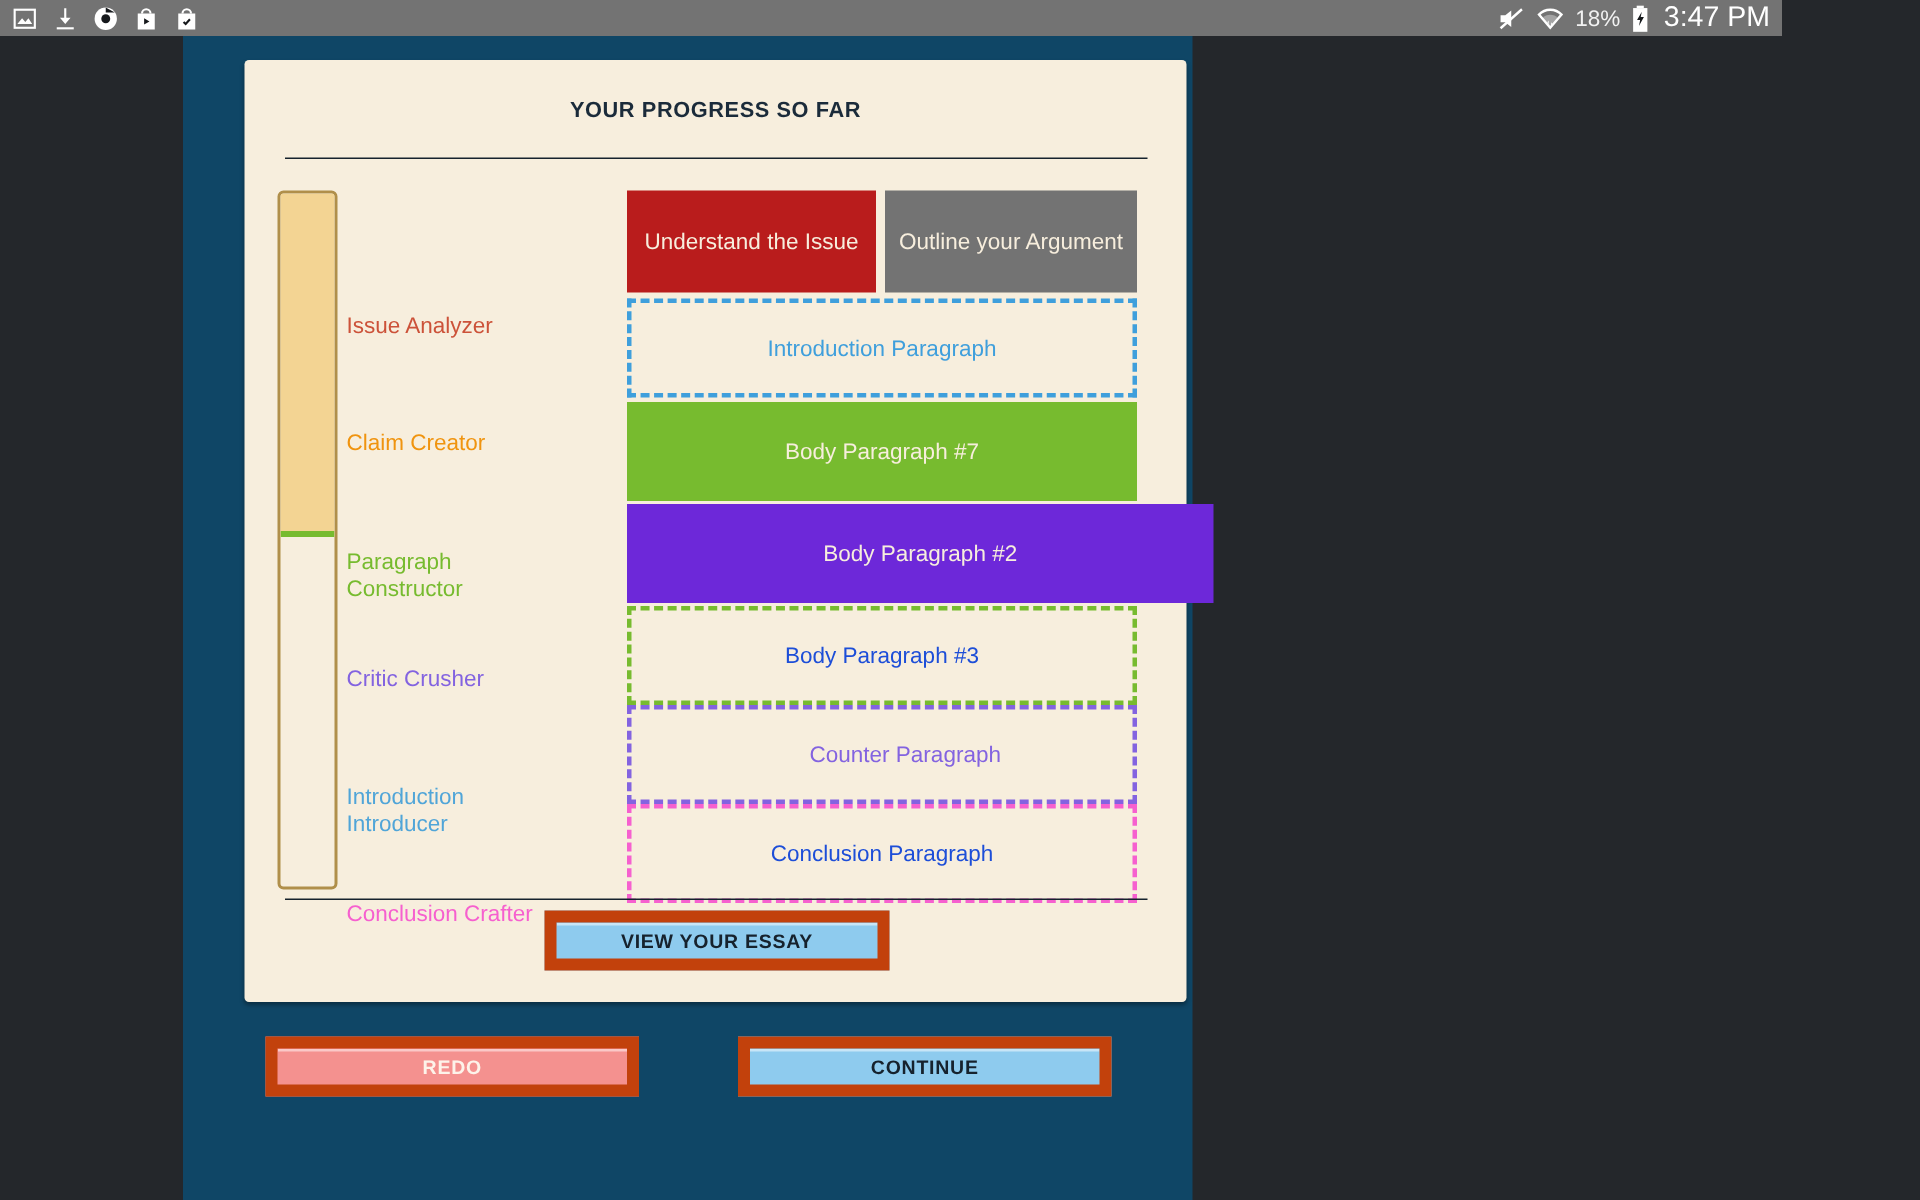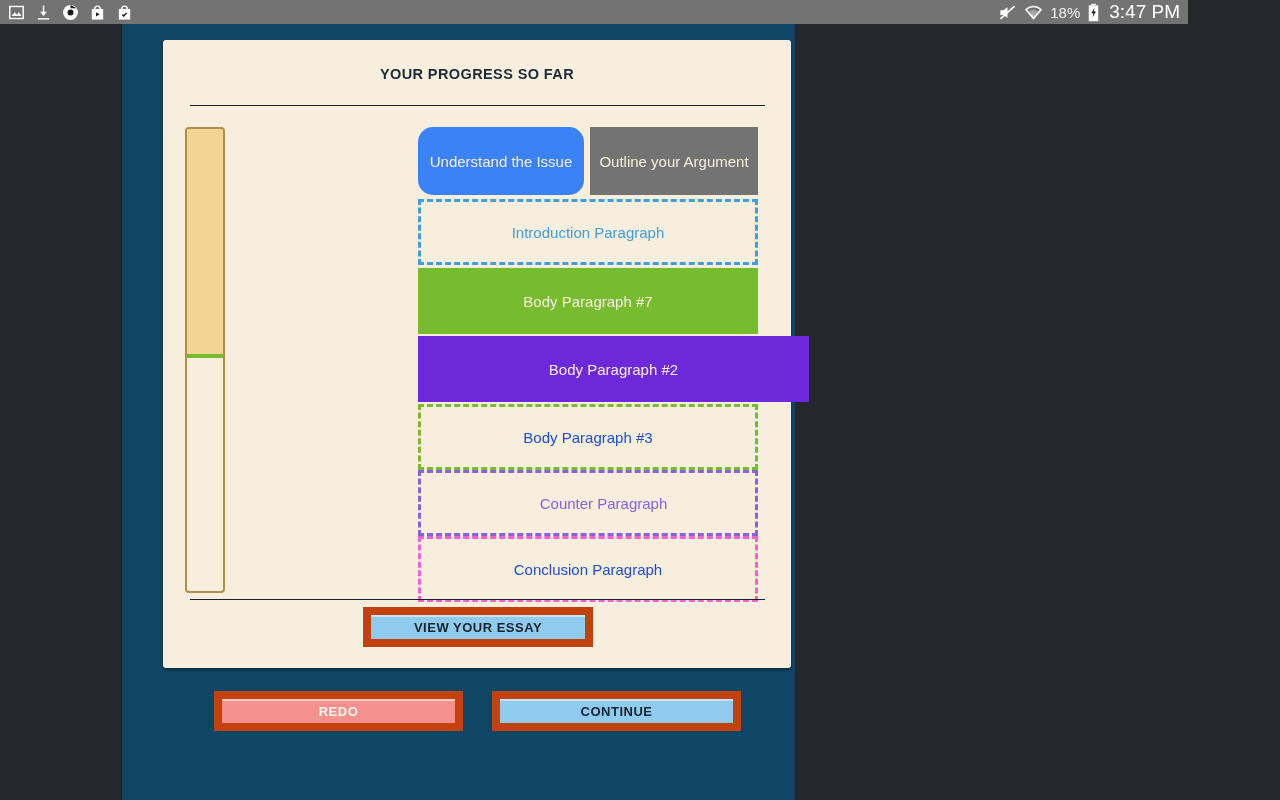--- a/index.html
+++ b/index.html
@@ -123,21 +123,20 @@
     position: absolute;
     left: 0; top: 667px;
     width: 673px; height: 50px;
   }
   .btn-redo {
     position: absolute;
     left: 55px; top: 0;
     width: 249px; height: 40px;
     background: #f4918f;
     color: #fdf3ea;
-    margin-left: 37px;
   }
   .btn-continue {
     position: absolute;
     left: 370px; top: 0;
     width: 249px; height: 40px;
     background: #8ecbee;
     color: #16222d;
   }
 </style>
 </head>
@@ -210,23 +209,33 @@
 
   <div class="card">
 
     <div class="card-title">YOUR PROGRESS SO FAR</div>
     <div class="divider top"></div>
 
     <div class="rail">
       <div class="rail-fill" style="height: 49.5%; background: rgb(243, 212, 147);"></div>
     </div>
 
+    <div class="labels">
+        <div class="stage-label" style="top: 82px; color: rgb(204, 82, 57);">Issue Analyzer</div>
+        <div class="stage-label" style="top: 160px; color: rgb(240, 148, 15);">Claim Creator</div>
+        <div class="stage-label" style="top: 239px; color: rgb(119, 187, 47);">Paragraph
+Constructor</div>
+        <div class="stage-label" style="top: 317px; color: rgb(131, 99, 224);">Critic Crusher</div>
+        <div class="stage-label" style="top: 396px; color: rgb(80, 165, 216);">Introduction
+Introducer</div>
+        <div class="stage-label" style="top: 474px; color: rgb(246, 96, 207);">Conclusion Crafter</div>
+      </div>
 
     <div class="blocks">
-        <div class="block solid" style="left: 0px; top: 0px; width: 166px; height: 68px; background: #3b82f6; color: rgb(247, 238, 221); border-radius: 15px;">Understand the Issue</div>
+        <div class="block solid" style="left: 0px; top: 0px; width: 166px; height: 68px; background: #b91c1c; color: rgb(247, 238, 221);">Understand the Issue</div>
         <div class="block solid" style="left: 172px; top: 0px; width: 168px; height: 68px; background: #737373; color: rgb(247, 238, 221);">Outline your Argument</div>
         <div class="block ghost" style="left: 0px; top: 72px; width: 340px; height: 66px; border: 3px dashed rgb(63, 159, 220); color: rgb(63, 159, 220);">Introduction Paragraph</div>
         <div class="block solid" style="left: 0px; top: 141px; width: 340px; height: 66px; background: rgb(119, 187, 47); color: rgb(247, 238, 221);">Body Paragraph #7</div>
         <div class="block solid" style="left: 0px; top: 209px; width: 391px; height: 66px; background: #6d28d9; color: rgb(247, 238, 221);">Body Paragraph #2</div>
         <div class="block ghost" style="left: 0px; top: 277px; width: 340px; height: 66px; border: 3px dashed rgb(119, 187, 47); color: #1d4ed8;">Body Paragraph #3</div>
         <div class="block ghost" style="left: 0px; top: 343px; width: 340px; height: 66px; border: 3px dashed rgb(131, 99, 224); color: rgb(131, 99, 224); padding-left: 31px;">Counter Paragraph</div>
         <div class="block ghost" style="left: 0px; top: 409px; width: 340px; height: 66px; border: 3px dashed rgb(246, 96, 207); color: #1d4ed8;">Conclusion Paragraph</div>
       </div>
 
     <div class="divider bottom"></div>

